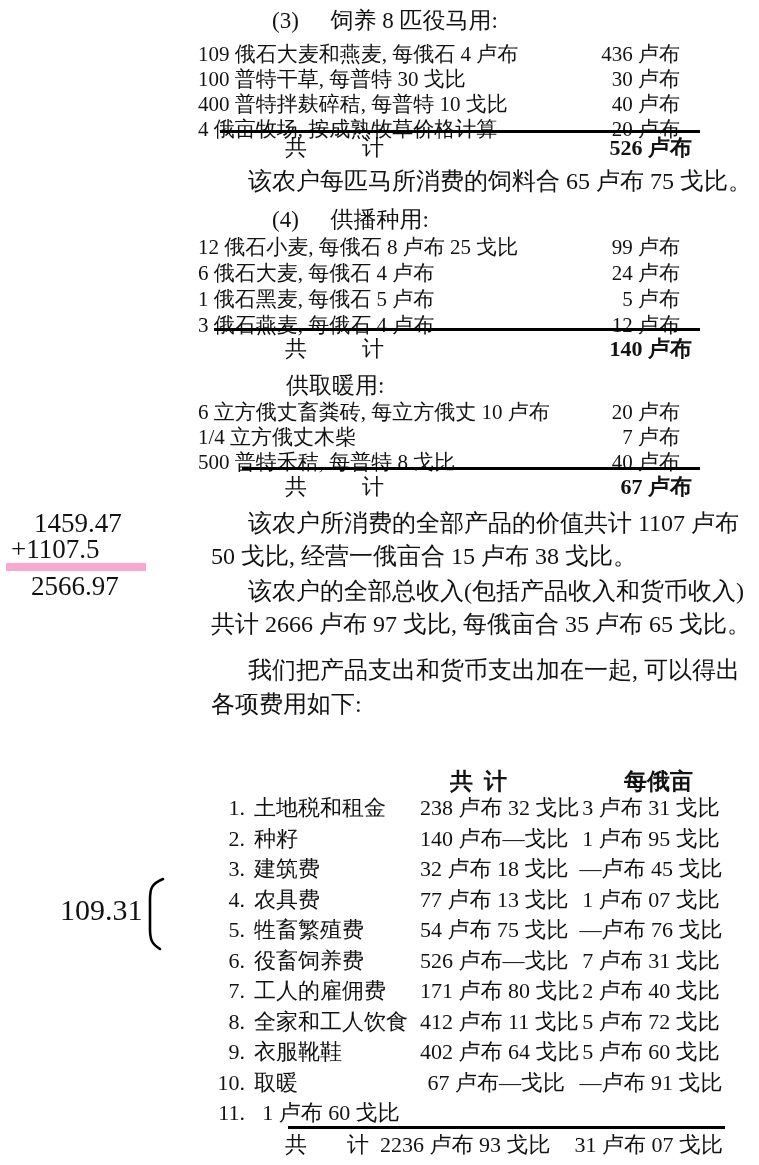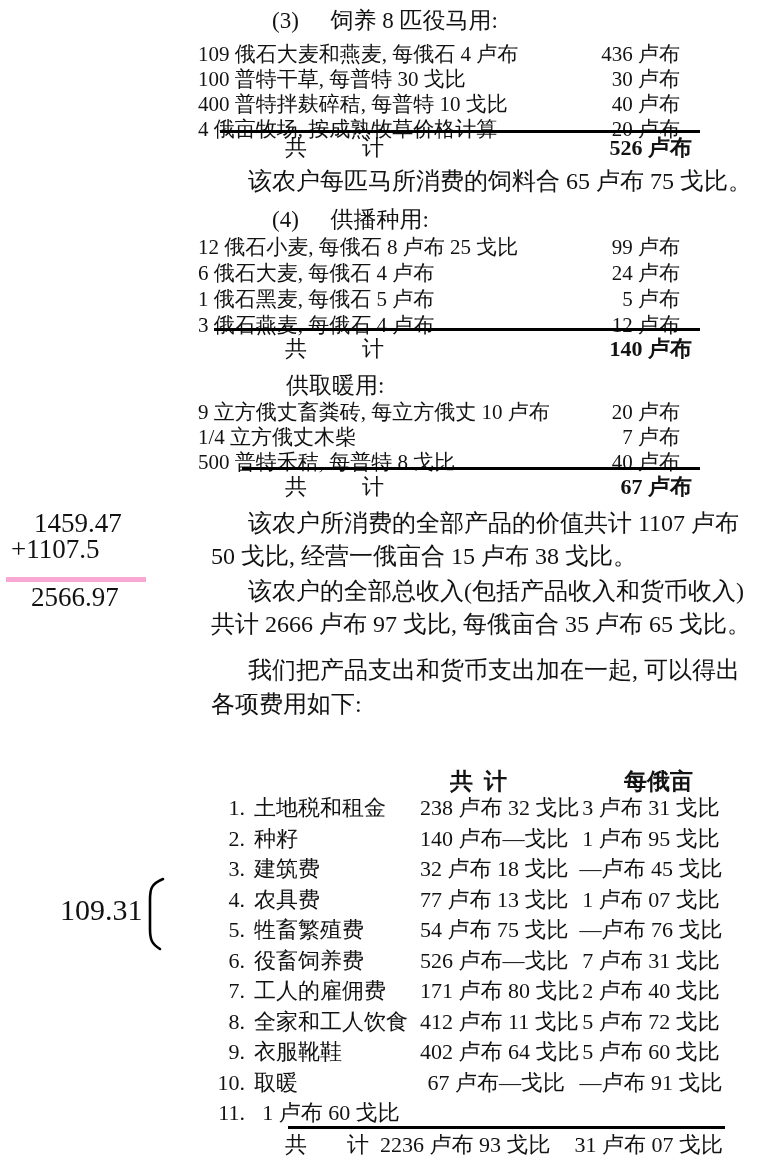--- a/index.html
+++ b/index.html
@@ -47,21 +47,21 @@
   .para .ln{white-space:nowrap;}
   .para .indent{text-indent:37px;}
   #p-note{top:165px;}
   #p-consumption{top:507px;}
   #p-income{top:575px;}
   #p-intro{top:653px;line-height:34px;}
 
   
   .add-block{position:absolute;left:6px;top:510px;width:140px;font-size:27px;line-height:26px;}
   .add-block .l1{padding-left:28px;}
-  .add-block .l2{padding-left:5px;border-bottom:5px solid #f9a8d4;padding-bottom:15px;}
+  .add-block .l2{padding-left:5px;border-bottom:8px solid #f9a8d4;padding-bottom:1px;}
   .add-block .l3{padding-left:25px;padding-top:2px;}
 
   
   .brace-num{position:absolute;left:60px;top:893px;font-size:30px;line-height:34px;}
   .brace-svg{position:absolute;left:142px;top:876px;}
 
   
   .xtable{position:absolute;left:200px;top:762px;width:537px;font-size:22px;}
   .xtable .xhead{position:relative;height:31px;font-size:23px;font-weight:bold;}
   .xtable .xhead .h-total-1{position:absolute;left:250px;top:4px;}
@@ -161,21 +161,21 @@
       <span class="amt">140 卢布</span>
     </div>
   </section>
 
   <section class="stmt" id="sec-heat">
     <div class="stmt-header">
       <span class="sec-title" style="margin-left:0;">供取暖用:</span>
     </div>
     <div class="stmt-items">
       <div class="item-row">
-        <span class="desc">9 立方俄丈畜粪砖, 每立方俄丈 10 卢布</span>
+        <span class="desc">6 立方俄丈畜粪砖, 每立方俄丈 10 卢布</span>
         <span class="amt">20 卢布</span>
       </div>
       <div class="item-row">
         <span class="desc">1/4 立方俄丈木柴</span>
         <span class="amt">7 卢布</span>
       </div>
       <div class="item-row">
         <span class="desc">500 普特禾秸, 每普特 8 戈比</span>
         <span class="amt">40 卢布</span>
       </div>

